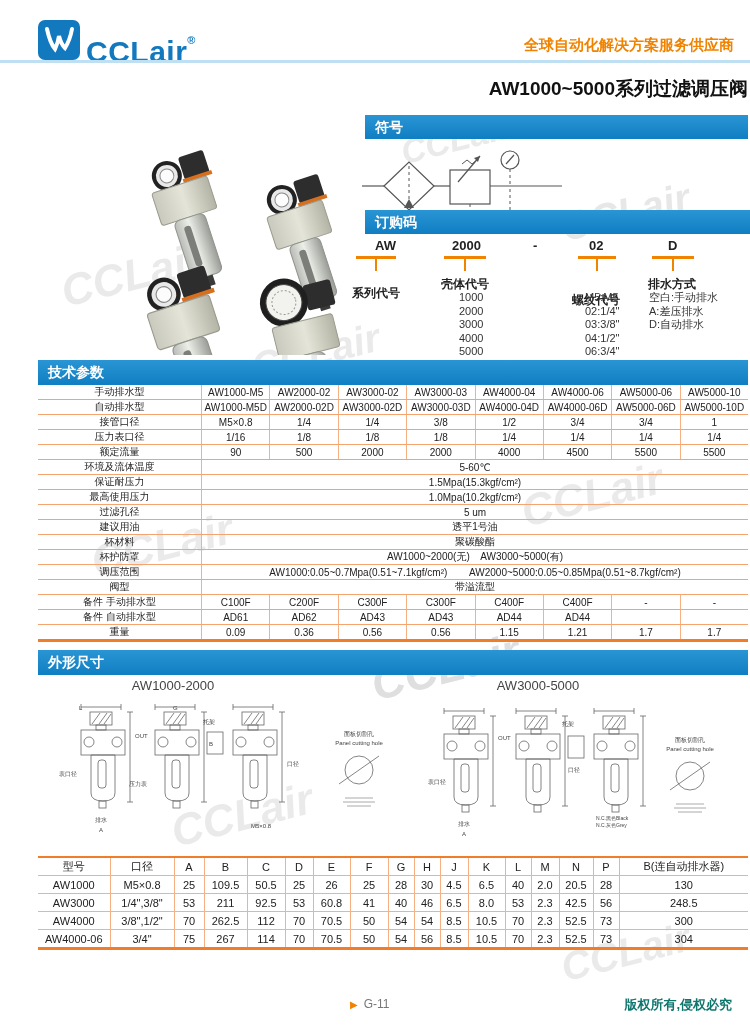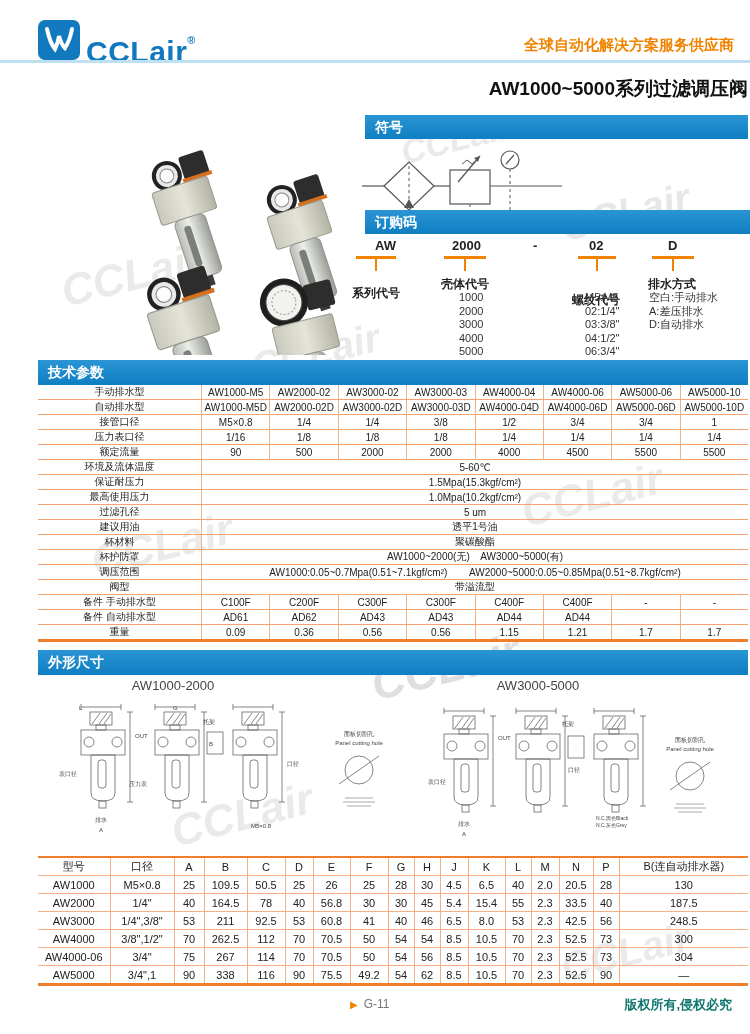--- a/index.html
+++ b/index.html
@@ -438,39 +438,20 @@
           <td>30</td>
           <td>4.5</td>
           <td>6.5</td>
           <td>40</td>
           <td>2.0</td>
           <td>20.5</td>
           <td>28</td>
           <td>130</td>
         </tr>
         <tr>
-          <td>AW2000</td>
-          <td>1/4"</td>
-          <td>40</td>
-          <td>164.5</td>
-          <td>78</td>
-          <td>40</td>
-          <td>56.8</td>
-          <td>30</td>
-          <td>30</td>
-          <td>45</td>
-          <td>5.4</td>
-          <td>15.4</td>
-          <td>55</td>
-          <td>2.3</td>
-          <td>33.5</td>
-          <td>40</td>
-          <td>187.5</td>
-        </tr>
-        <tr>
           <td>AW3000</td>
           <td>1/4",3/8"</td>
           <td>53</td>
           <td>211</td>
           <td>92.5</td>
           <td>53</td>
           <td>60.8</td>
           <td>41</td>
           <td>40</td>
           <td>46</td>
@@ -513,38 +494,19 @@
           <td>54</td>
           <td>56</td>
           <td>8.5</td>
           <td>10.5</td>
           <td>70</td>
           <td>2.3</td>
           <td>52.5</td>
           <td>73</td>
           <td>304</td>
         </tr>
-        <tr>
-          <td>AW5000</td>
-          <td>3/4",1</td>
-          <td>90</td>
-          <td>338</td>
-          <td>116</td>
-          <td>90</td>
-          <td>75.5</td>
-          <td>49.2</td>
-          <td>54</td>
-          <td>62</td>
-          <td>8.5</td>
-          <td>10.5</td>
-          <td>70</td>
-          <td>2.3</td>
-          <td>52.5</td>
-          <td>90</td>
-          <td>—</td>
-        </tr>
       </tbody>
   </table>
 
   <div class="page-no"><span class="tri">▶</span><span>G-11</span></div>
   <div class="copyright">版权所有,侵权必究</div>
 
 </div>
 
 </body></html>

